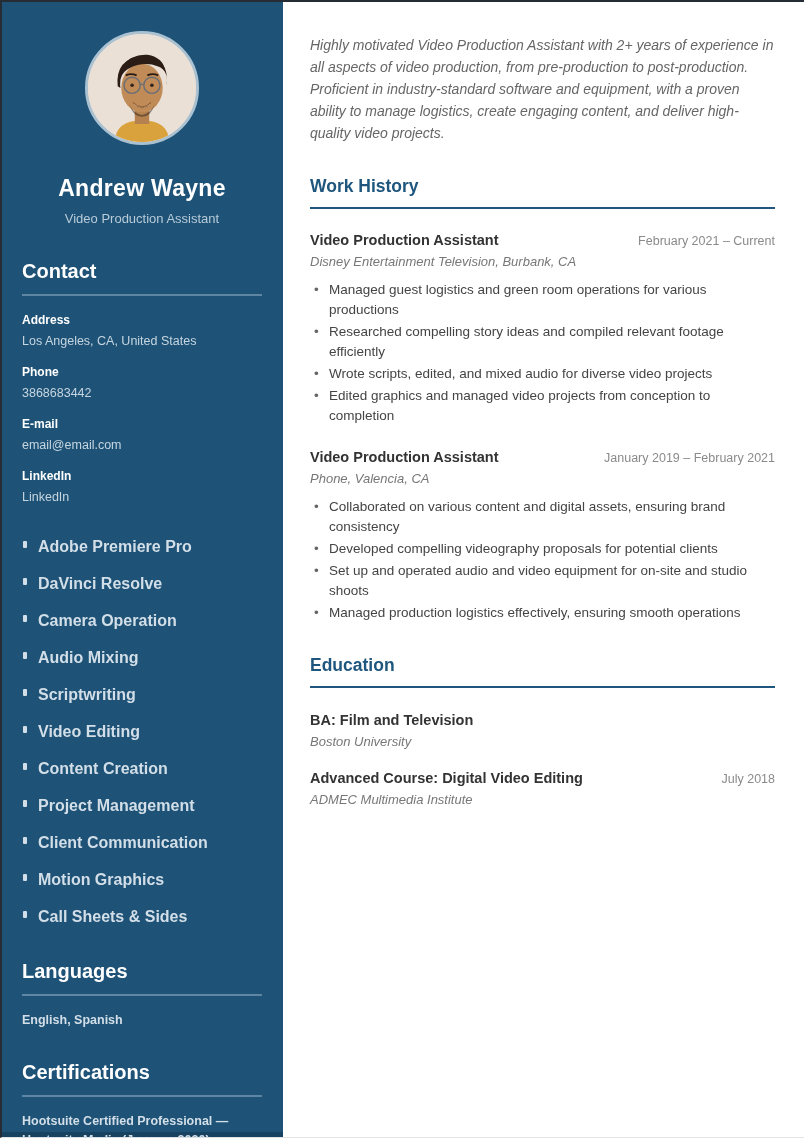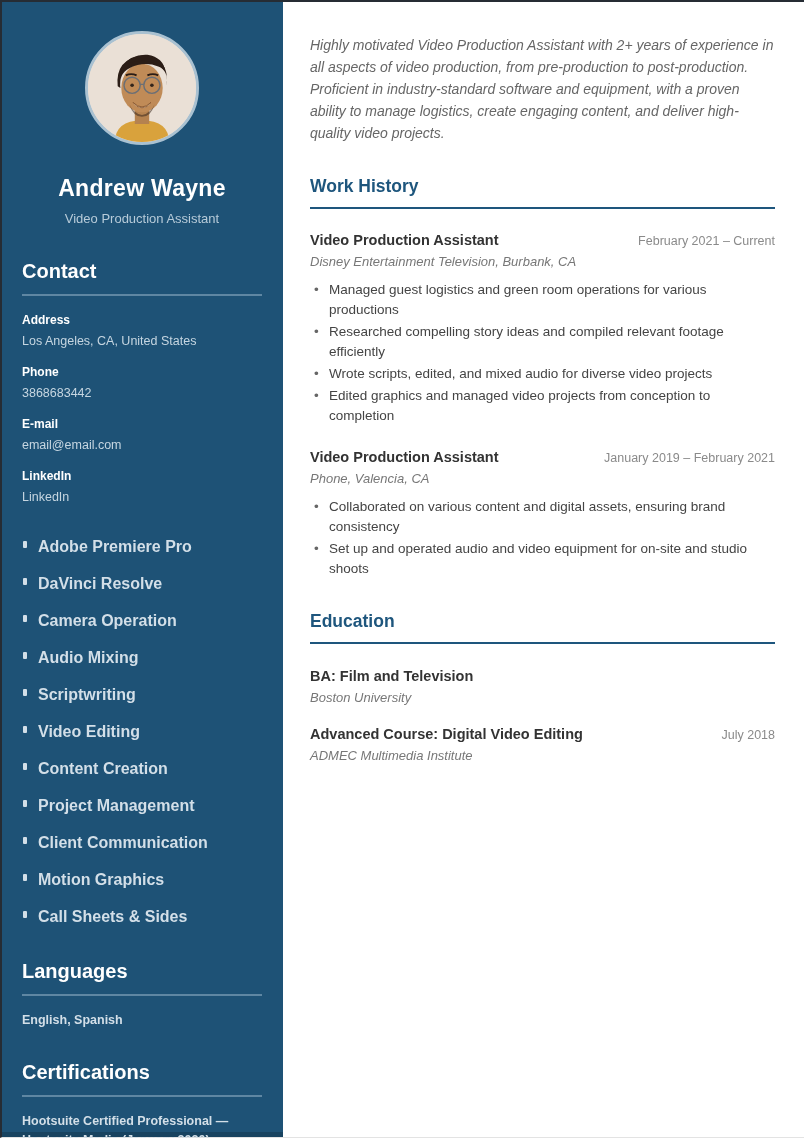--- a/index.html
+++ b/index.html
@@ -280,21 +280,23 @@
       </article>
 
       <article class="job">
         <div class="job-header">
           <span class="job-title">Video Production Assistant</span>
           <span class="job-date">January 2019 – February 2021</span>
         </div>
         <div class="company">Phone, Valencia, CA</div>
         <ul class="job-bullets">
           <li>Collaborated on various content and digital assets, ensuring brand consistency</li>
+          <li>Developed compelling videography proposals for potential clients</li>
           <li>Set up and operated audio and video equipment for on-site and studio shoots</li>
+          <li>Managed production logistics effectively, ensuring smooth operations</li>
         </ul>
       </article>
     </section>
 
     <section class="main-section">
       <h2 class="main-heading">Education</h2>
 
       <article class="edu">
         <div class="job-header">
           <span class="job-title">BA: Film and Television</span>

